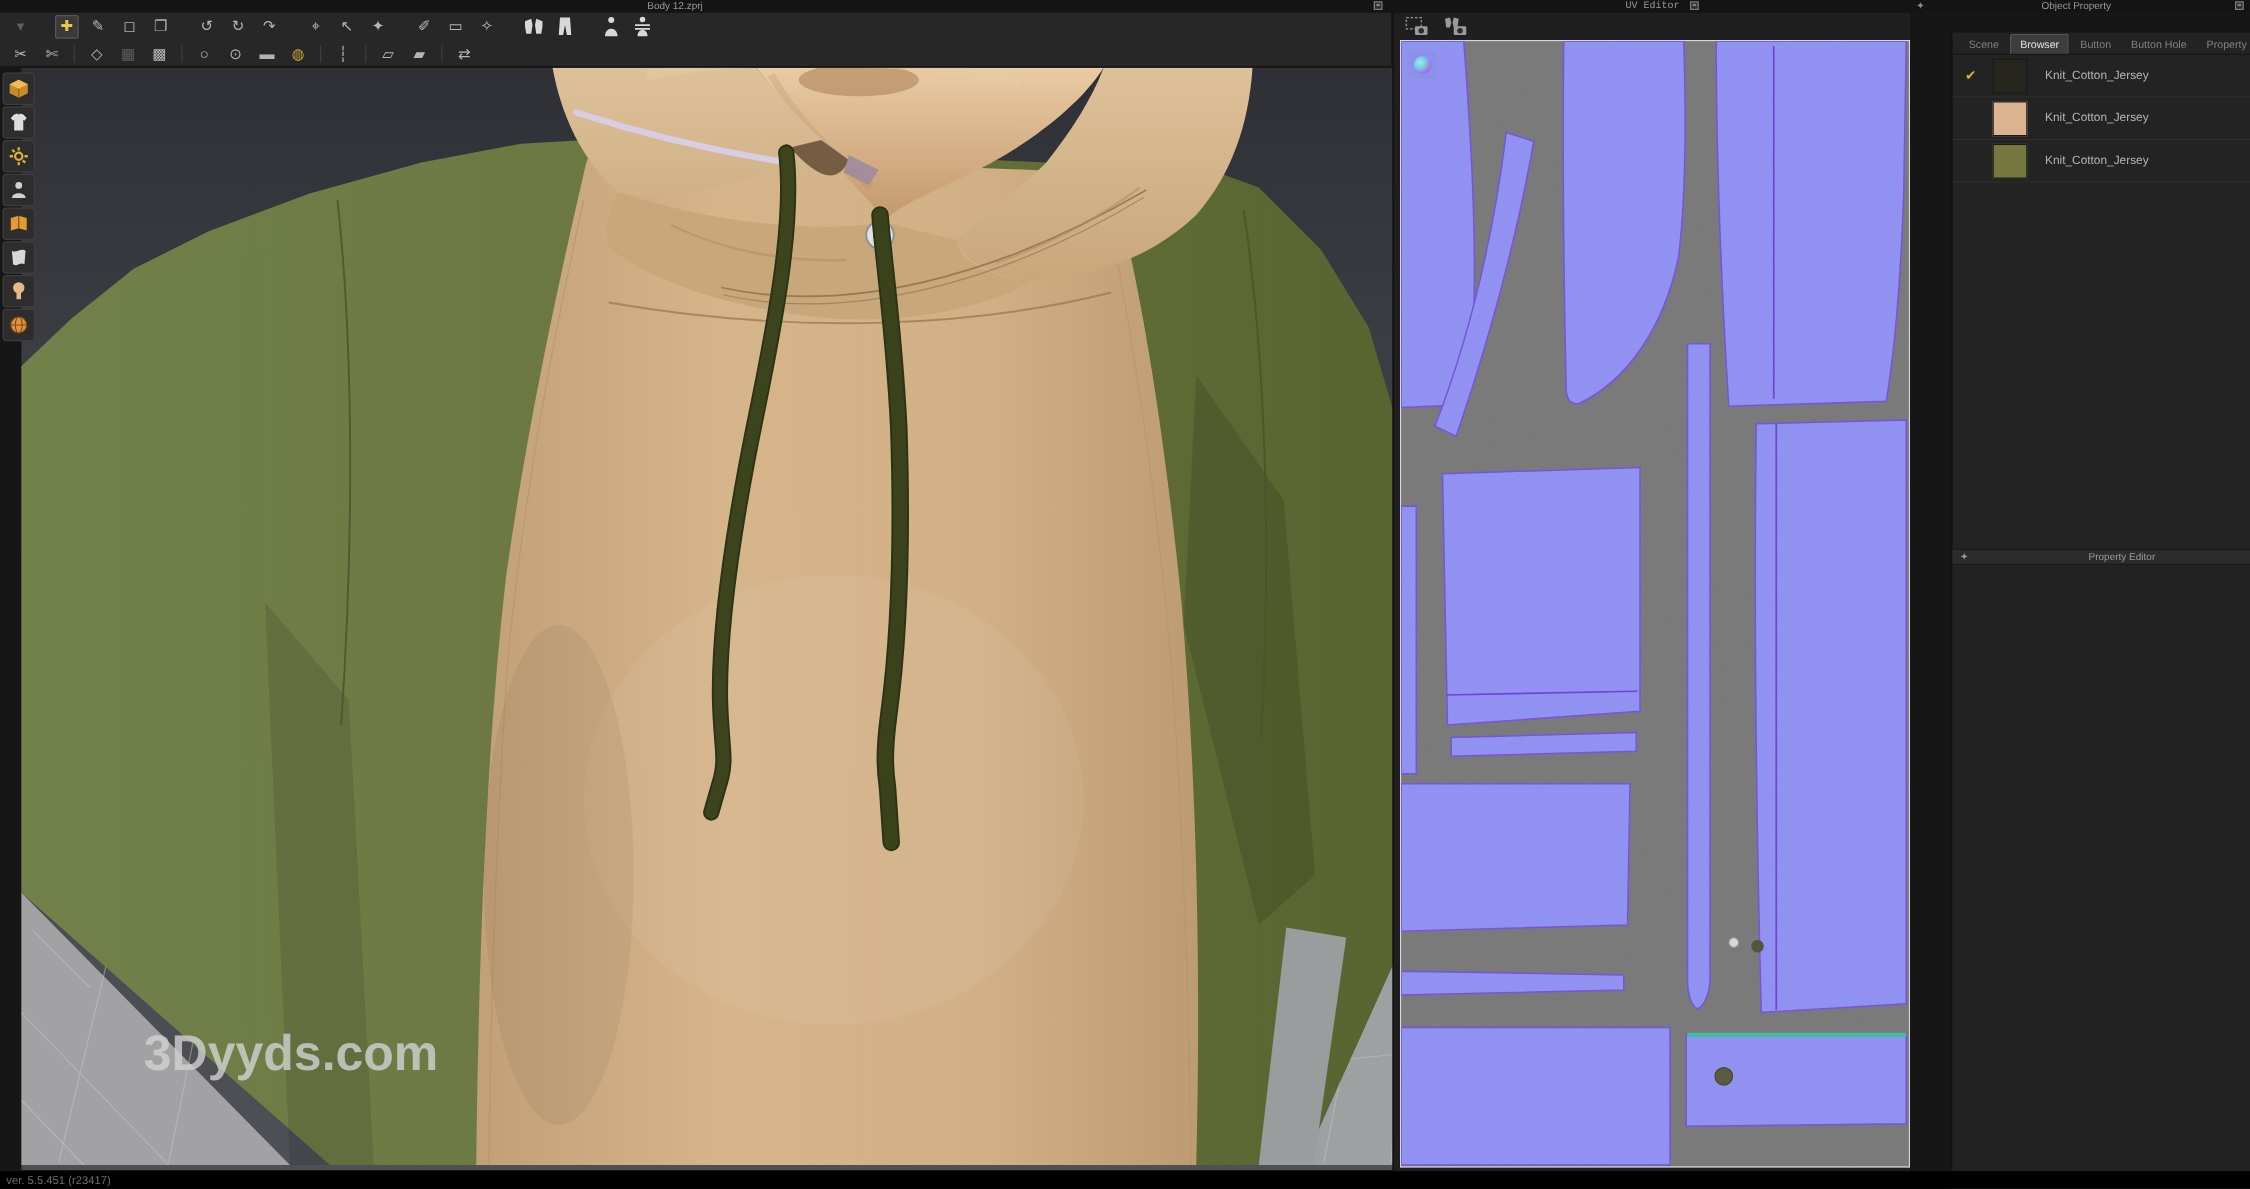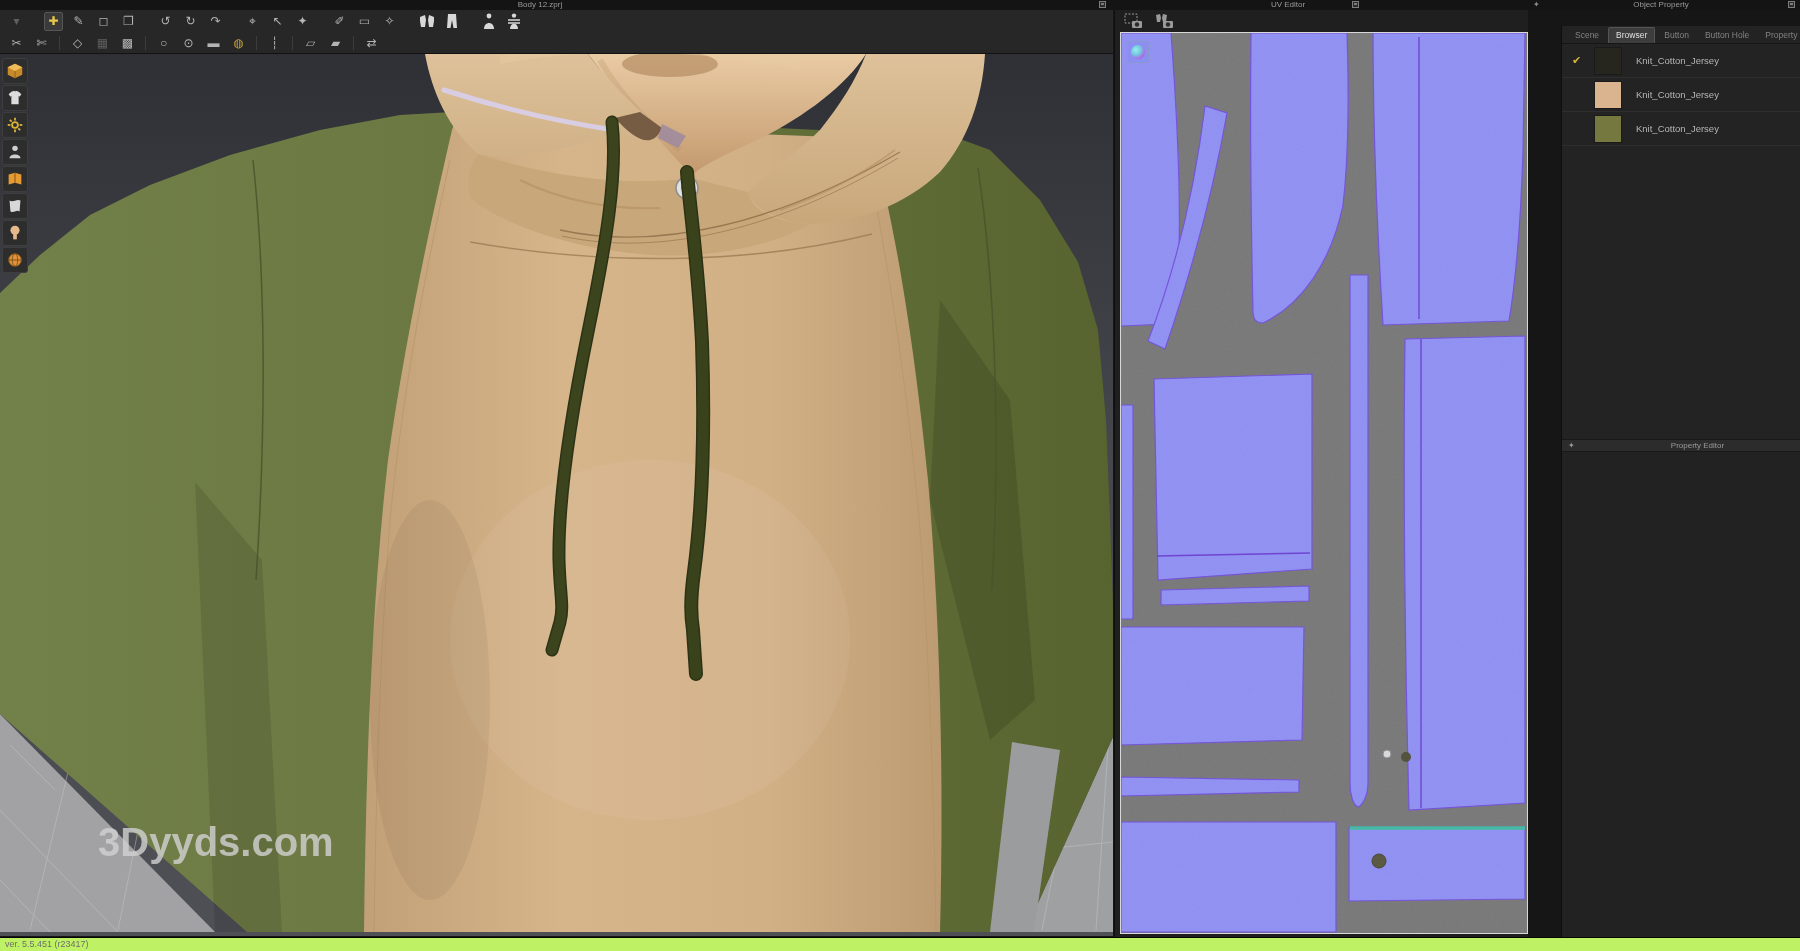--- a/index.html
+++ b/index.html
@@ -21,21 +21,21 @@
   .icon.sel{background:#3a3a3a;border:1px solid #565656;color:#e8c84a;box-sizing:border-box;}
   .icon.accent{color:#c8a43c;}
   .gap{width:12px;flex:0 0 auto;}
   .vsep{width:1px;height:14px;background:#3c3c3c;margin:0 5px;flex:0 0 auto;}
   .gicon svg{display:block;}
   
   .leftstrip{position:absolute;left:2px;top:58px;width:30px;z-index:31;}
   .lsbtn{width:26px;height:26px;margin:0 0 1px 0;background:#2d2d2d;border:1px solid #3e3e3e;
          border-radius:3px;display:flex;align-items:center;justify-content:center;box-sizing:border-box;}
   
-  .scene{position:absolute;left:0;top:54px;width:1113px;height:882px;z-index:10;}
+  .scene{position:absolute;left:17px;top:54px;width:1113px;height:882px;z-index:10;}
   
   .uvpanel{position:absolute;left:1114px;top:10px;width:414px;height:927px;background:#1f1f1f;z-index:20;
            border-left:1px solid #0e0e0e;box-sizing:border-box;}
   .uvtools{position:absolute;left:8px;top:2px;height:18px;display:flex;gap:8px;}
   .uvtool{width:22px;height:18px;display:flex;align-items:center;justify-content:center;}
   .uvcanvas{position:absolute;left:5px;top:22px;width:406px;height:900px;border:1px solid #d8d8d8;
             background:#767676;box-sizing:content-box;}
   .texball{position:absolute;left:6px;top:8px;width:20px;height:20px;border:1px solid #8899cc;border-radius:3px;
            background:#8d8ef1;display:flex;align-items:center;justify-content:center;}
   .texball i{display:block;width:14px;height:14px;border-radius:50%;
@@ -54,32 +54,32 @@
   .fcheck{width:22px;font-size:11px;color:#d4b43c;}
   .fswatch{width:26px;height:26px;border:1px solid #1a1a1a;margin-right:14px;flex:0 0 auto;}
   .fname{font-size:9.5px;color:#b5b5b5;}
   .peheader{position:absolute;left:0;top:413px;width:271px;height:13px;background:#2c2c2c;
             border-top:1px solid #191919;border-bottom:1px solid #191919;box-sizing:border-box;}
   .peheader .ptitle{width:271px;left:0;top:0;line-height:11px;}
   .pearrow{position:absolute;left:6px;top:0;font-size:8px;line-height:11px;color:#9a9a9a;}
   .pefloat{left:258px;top:2px;}
   .pebody{position:absolute;left:0;top:426px;width:271px;height:515px;background:#222222;}
   
-  .statusbar{position:absolute;left:0;top:937px;width:1800px;height:14px;background:#bef264;
+  .statusbar{position:absolute;left:0;top:937px;width:1800px;height:14px;background:#000000;
              border-top:1px solid #050505;box-sizing:border-box;z-index:45;
              font-size:9px;line-height:13px;color:#6e6e6e;padding-left:5px;}
 </style>
 </head>
 <body>
 
 <div id="app">
 
   <div class="titlebar">
     <span class="ptitle" style="left:430px;width:220px;">Body 12.zprj</span>
-    <span class="ptitle" style="left:1178px;width:220px;">UV Editor</span>
+    <span class="ptitle" style="left:1212px;width:220px;font-family:Liberation Mono, monospace;">UV Editor</span>
     <span class="ptitle" style="left:1551px;width:220px;">Object Property</span>
     <span class="floatbtn" style="left:1099px;"></span>
     <span class="floatbtn" style="left:1352px;"></span>
     <span class="pinbtn" style="left:1533px;">✦</span>
     <span class="floatbtn" style="left:1788px;"></span>
   </div>
 
   <div class="scene">
   <svg width="1113" height="882" viewBox="0 54 1113 882" xmlns="http://www.w3.org/2000/svg">
     <defs>

